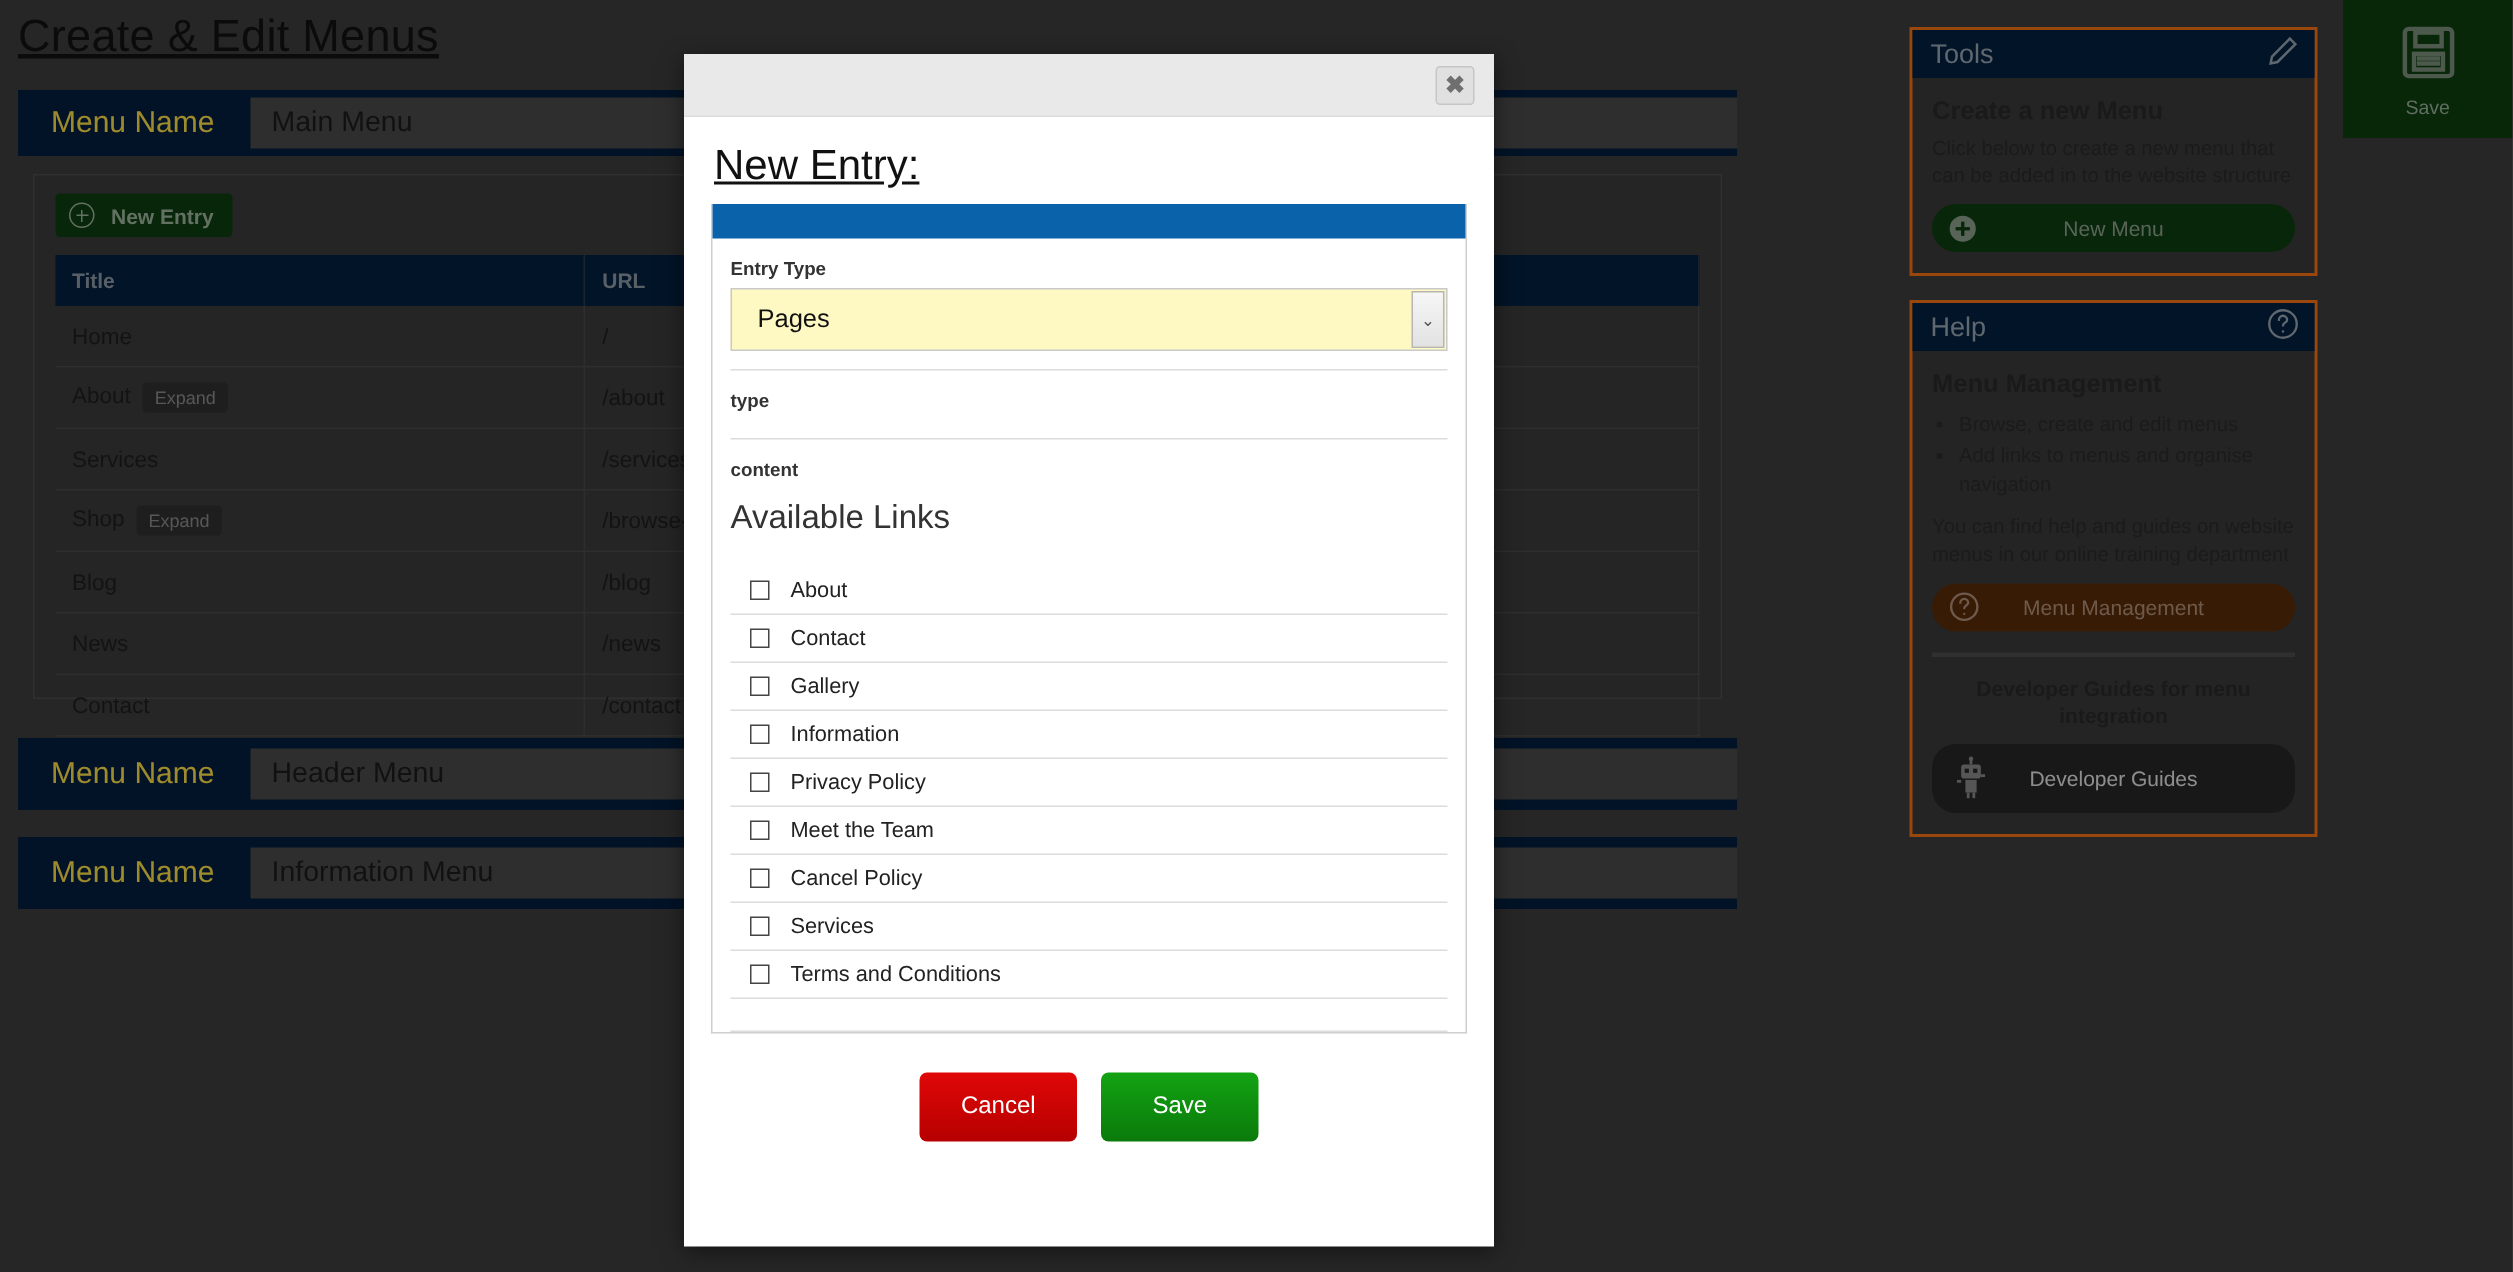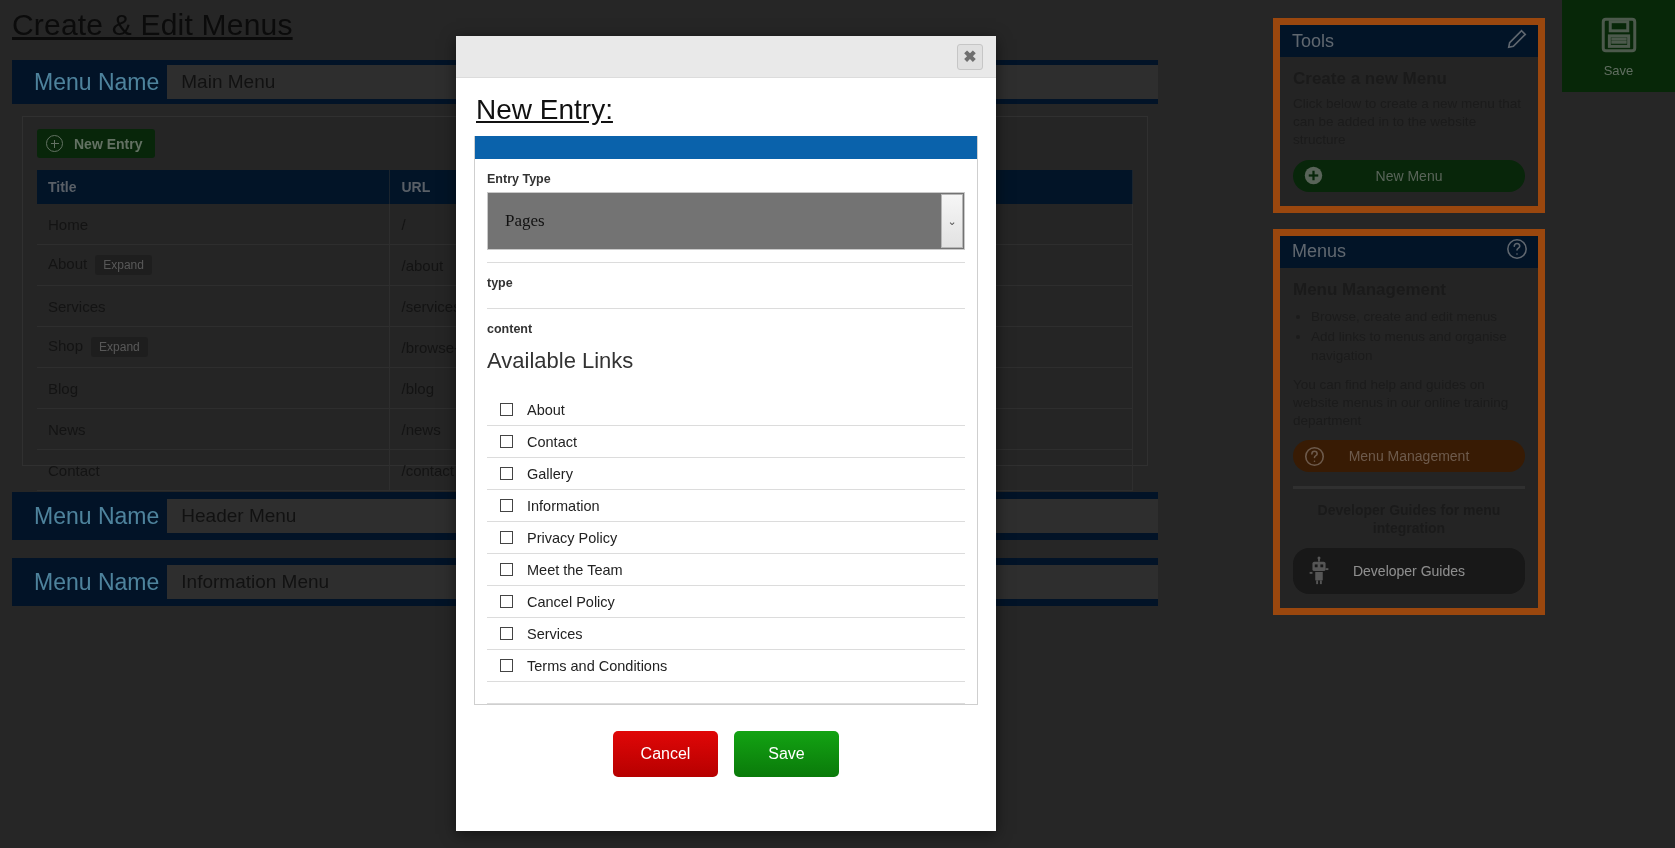--- a/index.html
+++ b/index.html
@@ -27,21 +27,21 @@
   }
 
   
   .menu-bar {
     position: absolute;
     background: #041e3f;
     display: flex; align-items: center;
     padding: 0 0 0 22px;
   }
   .menu-bar .lbl {
-    color: #7dd3fc; font-size: 23px;
+    color: #fde047; font-size: 20px;
     min-width: 125px;
   }
   .menu-bar .namebox {
     background: #4a4a4a;
     height: 34px;
     line-height: 34px;
     color: #1c1c1c;
     font-size: 19px;
     padding: 0 14px;
     flex: 1;
@@ -107,21 +107,21 @@
     display: inline-block; background: #5e1313; color: #9d8080;
     font-size: 12px; padding: 4px 10px; border-radius: 3px; margin-right: 6px;
   }
   .btn-addchild {
     display: inline-block; background: #10420f; color: #8fa78f;
     font-size: 12px; padding: 4px 10px; border-radius: 3px;
   }
 
   
   #sidebar { position: absolute; left: 1273px; top: 18px; width: 272px; }
-  .card { background: #3a3a3a; border: 7px solid #f97316; margin-bottom: 16px; }
+  .card { background: #3a3a3a; border: 2px solid #f97316; margin-bottom: 16px; }
   .card-head {
     background: #04203f; height: 32px;
     display: flex; align-items: center; justify-content: space-between;
     padding: 0 10px 0 12px;
     color: #9aa6b3; font-size: 18px;
   }
   .card-body { padding: 12px 13px 14px 13px; }
   .card-body h3 { font-size: 17px; color: #2a2a2a; font-weight: bold; margin-bottom: 6px; }
   .card-body p { font-size: 13.5px; color: #2b2b2b; line-height: 1.35; }
   .card-body ul { margin: 8px 0 10px 18px; }
@@ -166,22 +166,22 @@
   }
   #modal-title {
     font-size: 28px; color: #111; text-decoration: underline;
     margin: 16px 0 10px 20px;
   }
   #form-box { margin: 0 18px; border: 1px solid #cfcfcf; border-top: none; }
   #blue-bar { height: 23px; background: #0a62ab; }
   .fld { padding: 0 12px; }
   .fld-label { font-size: 12.5px; font-weight: bold; color: #333; padding: 13px 0 6px 0; }
   .sel-wrap {
-    height: 58px; border: 1px solid #c9c9c9; display: flex; align-items: center;
-    position: relative; background: #737373; font-family: Liberation Serif, serif;
+    height: 42px; border: 1px solid #c9c9c9; display: flex; align-items: center;
+    position: relative; background: #fef9c3;
   }
   .sel-wrap .val { font-size: 17px; color: #111; padding-left: 17px; }
   .sel-arrow {
     position: absolute; right: 1px; top: 1px; bottom: 1px; width: 22px;
     background: linear-gradient(#f6f6f6,#e2e2e2); border: 1px solid #b6b6b6;
     display: flex; align-items: center; justify-content: center; font-size: 11px; color: #555;
   }
   .rule { border-top: 1px solid #dcdcdc; margin: 12px 0 0 0; }
   .sub-title { font-size: 22px; color: #333; padding: 6px 0 0 0; }
   .chk-list { margin-top: 20px; }
@@ -307,21 +307,21 @@
                   <rect x="10.6" y="6" width="2.8" height="12" fill="#0d3d10"></rect>
                 </svg>
             </span>
             <span>New Menu</span>
           </div>
         </div>
       </div>
 
       <div class="card">
         <div class="card-head">
-          <span>Menus</span>
+          <span>Help</span>
           <span>
             <svg width="22" height="22" viewBox="0 0 24 24" fill="none" stroke="#9aa6b3" stroke-width="1.7">
               <circle cx="12" cy="12" r="10"></circle>
               <path d="M9 9a3 3 0 116 0c0 2-3 2-3 4" stroke-linecap="round"></path>
               <circle cx="12" cy="17.4" r="0.9" fill="#9aa6b3" stroke="none"></circle>
             </svg>
           </span>
         </div>
         <div class="card-body">
           <h3>Menu Management</h3>

